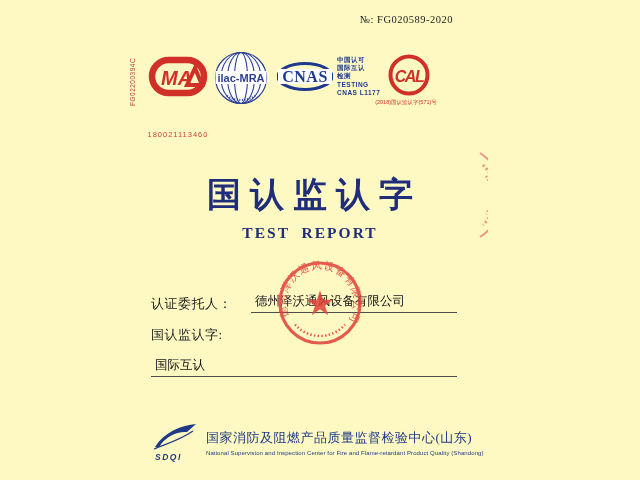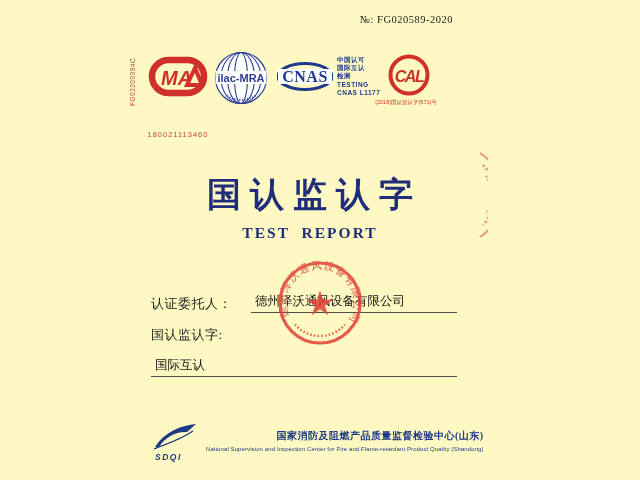--- a/index.html
+++ b/index.html
@@ -31,21 +31,21 @@
   .frow{display:flex;align-items:flex-end;margin-bottom:13px;}
   .flabel{flex:none;width:100px;font-size:13px;color:#1b1b1b;letter-spacing:0.5px;}
   .fvalue{flex:1;border-bottom:1px solid #4d4d4d;font-size:12.5px;color:#141414;
           padding:0 2px 2px 4px;min-height:15px;white-space:nowrap;}
 
   .stamp{position:absolute;left:276px;top:259px;opacity:0.85;}
   .pstamp{position:absolute;left:450px;top:152px;opacity:0.65;}
 
   .footer{position:absolute;left:152px;top:422px;width:340px;display:flex;gap:8px;align-items:flex-start;}
   .f-text{color:#1e3a86;}
-  .f-zh{font-size:10px;font-weight:bold;letter-spacing:0.5px;margin-top:7px;text-align:right;}
+  .f-zh{font-size:13px;font-weight:normal;letter-spacing:0.5px;margin-top:7px;}
   .f-en{font-size:6px;margin-top:3px;letter-spacing:0.1px;font-family:"Liberation Sans",sans-serif;}
 </style>
 </head>
 <body>
 
 <div class="page">
 
   <div class="report-no">
     <span>№:</span>
     <span>FG020589-2020</span>

